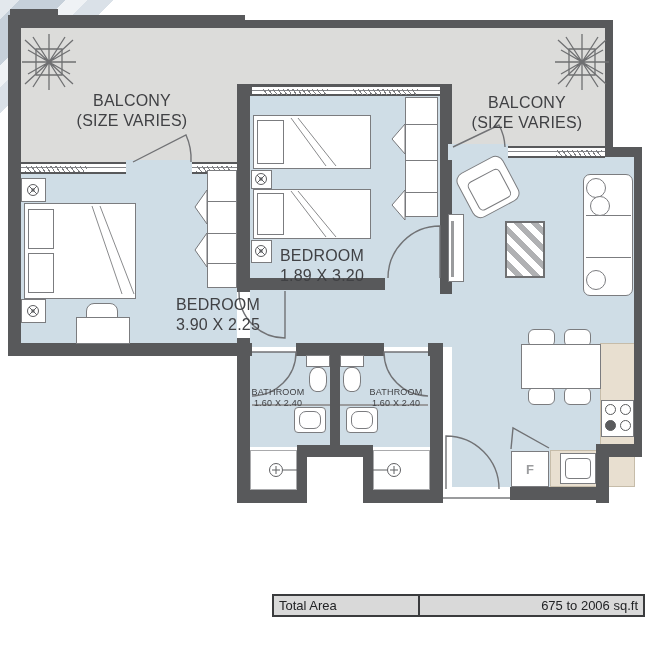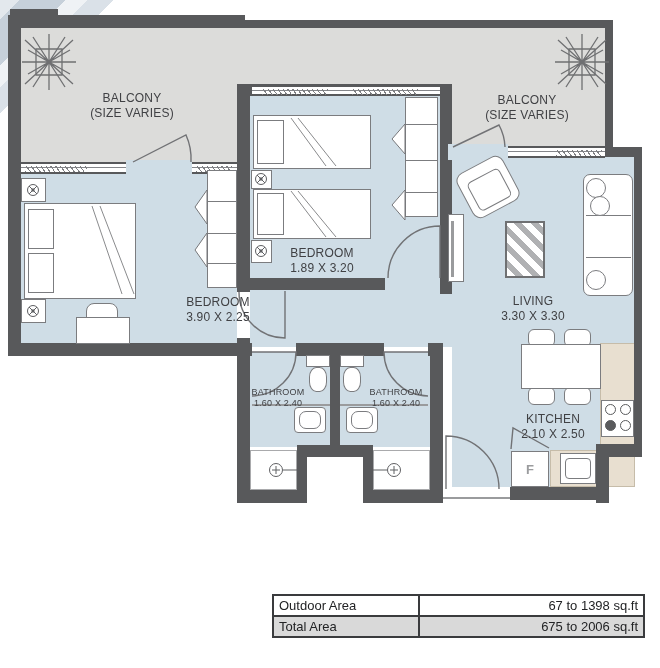--- a/index.html
+++ b/index.html
@@ -8,21 +8,21 @@
   #plan{position:absolute;left:0;top:0;width:660px;height:668px;}
   .wall{background:#58595b;}
   .floor-blue{background:#cfdde6;}
   .floor-gray{background:#dcdcda;}
   .counter{background:#e8dfd0;border:1px solid #c6bca9;}
   .furn{background:#ffffff;border:1px solid #7b7c7f;}
   .furn-r{border-radius:6px;}
   .win{background:#ffffff;border-top:2px solid #58595b;border-bottom:2px solid #58595b;}
   .win .mid{position:absolute;left:0;right:0;top:50%;height:1px;background:#85868a;margin-top:-1px;}
   .hatch{position:absolute;background:repeating-linear-gradient(55deg,#7e7f82 0 1px,transparent 1px 4px);}
-  .rlabel{position:absolute;text-align:center;color:#404144;font-size:12px;line-height:1.25;letter-spacing:.2px;}
+  .rlabel{position:absolute;text-align:center;color:#404144;font-size:16px;line-height:1.25;letter-spacing:.2px;}
   .rlabel span{display:block;}
   .rlabel.small{font-size:9px;}
   .thinline{background:#9a9b9d;}
   .pillow{background:#fff;border:1px solid #7b7c7f;}
   .cushion-line{background:#7b7c7f;}
   .burner{position:absolute;width:9px;height:9px;border:1px solid #5a5b5d;border-radius:50%;background:#fff;}
   .fridge-label{position:absolute;left:0;right:0;top:50%;transform:translateY(-50%);
     text-align:center;font-size:13px;font-weight:bold;color:#9b9c9e;}
   #corner-decor{position:absolute;left:0;top:0;width:170px;height:170px;
     background:linear-gradient(135deg,#e3e8ed 0 14px,#c6d0da 14px 46px,#eff2f5 46px 62px,#dae1e8 62px 80px,#ffffff 80px);}
@@ -245,43 +245,31 @@
     <span>(SIZE VARIES)</span>
   </div>
   <div class="rlabel" style="left:262px;top:246px;width:120px;">
     <span>BEDROOM</span>
     <span>1.89 X 3.20</span>
   </div>
   <div class="rlabel" style="left:158px;top:295px;width:120px;">
     <span>BEDROOM</span>
     <span>3.90 X 2.25</span>
   </div>
-  <div class="rlabel" style="left:473px;top:294px;width:120px;">
-    <span>LIVING</span>
-    <span>3.30 X 3.30</span>
-  </div>
   <div class="rlabel small" style="left:238px;top:387px;width:80px;">
     <span>BATHROOM</span>
     <span>1.60 X 2.40</span>
   </div>
   <div class="rlabel small" style="left:356px;top:387px;width:80px;">
     <span>BATHROOM</span>
     <span>1.60 X 2.40</span>
   </div>
-  <div class="rlabel" style="left:493px;top:412px;width:120px;">
-    <span>KITCHEN</span>
-    <span>2.10 X 2.50</span>
-  </div>
 
   <table id="area-table">
     <tbody>
-      <tr>
-        <td class="lbl">Outdoor Area</td>
-        <td class="val">67 to 1398 sq.ft</td>
-      </tr>
       <tr class="total">
         <td class="lbl">Total Area</td>
         <td class="val">675 to 2006 sq.ft</td>
       </tr>
     </tbody>
   </table>
 
 </div>
 
 </body></html>

